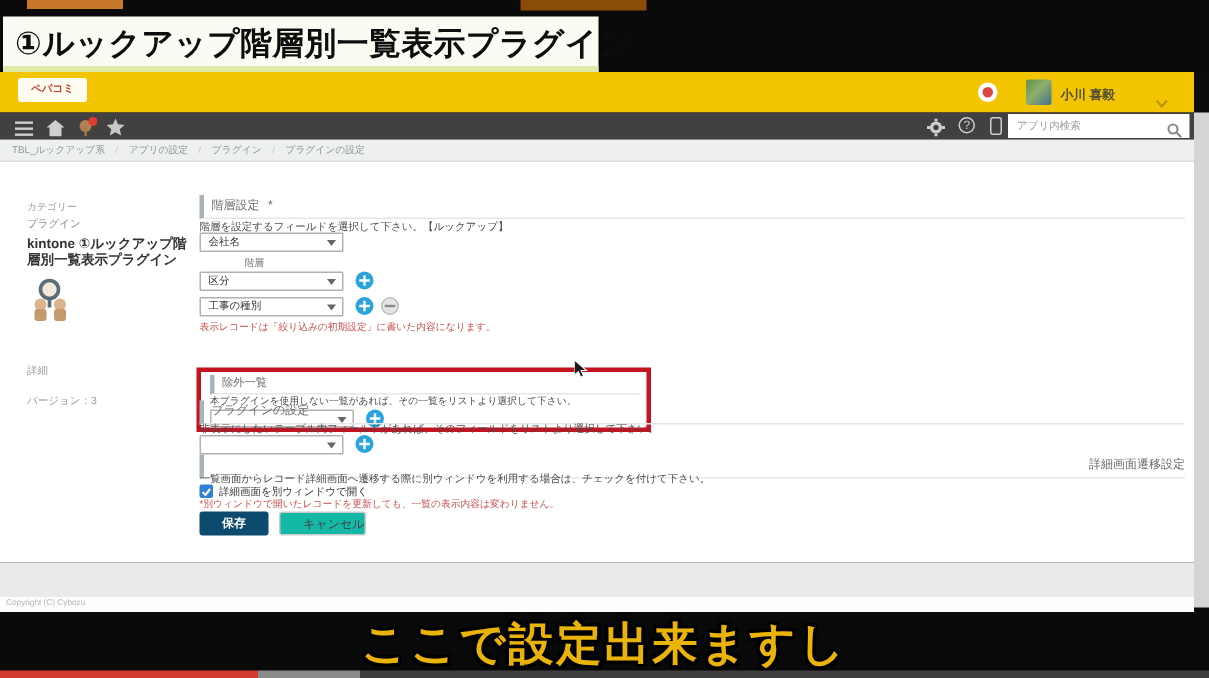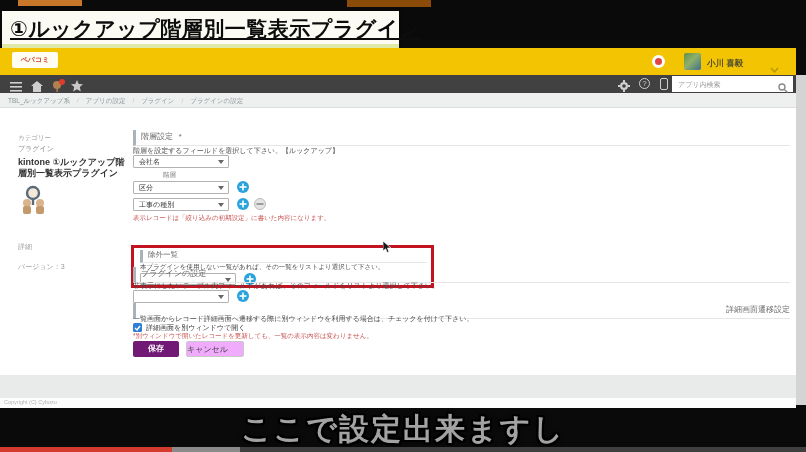--- a/index.html
+++ b/index.html
@@ -12,21 +12,21 @@
 
   
   .orange1 { left:18px; top:0; width:64px; height:6px; background:#c8762a; }
   .orange2 { left:347px; top:0; width:84px; height:7px; background:#8a4c08; }
 
   
   .banner {
     left:2px; top:11px; width:397px; height:37px; background:#fbfbf4;
     border-bottom:4px solid #dfe9a8; box-shadow:1px 1px 2px rgba(0,0,0,.5);
     font-size:21px; font-weight:bold; color:#0d0d0d; padding:4px 0 0 8px;
-    white-space:nowrap; letter-spacing:0.5px;text-decoration:underline;
+    white-space:nowrap; letter-spacing:0.5px;
   }
 
   
   .yellow-bar { left:0; top:48px; width:796px; height:27px; background:#f3c402; }
   .corner-black { left:796px; top:48px; width:10px; height:27px; background:#0b0b0b; }
   .right-gutter { left:796px; top:75px; width:10px; height:330px; background:#d4d4d4; }
   .logo-box {
     left:12px; top:52px; width:46px; height:16px; background:rgba(255,255,255,.95);
     border-radius:2px; text-align:center; font-size:7px; line-height:16px;
     font-weight:bold; color:#cf3a20;
@@ -103,34 +103,34 @@
     border-left:3px solid #a8b4ba; border-bottom:1px solid #e6e6e6; padding:0 0 2px 5px; }
   .rb-desc { position:absolute; left:6px; top:15px; font-size:6.5px; color:#4a4a4a; white-space:nowrap; }
 
   .checkbox {
     left:133px; top:323px; width:9px; height:9px; background:#2f7fd6;
     border-radius:1.5px; display:flex; align-items:center; justify-content:center;
   }
   .checkbox-label { left:146px; top:323px; font-size:7px; color:#333; }
 
   .btn-save {
-    left:133px; top:341px; width:46px; height:16px; background:#701a75;
+    left:133px; top:341px; width:46px; height:16px; background:#0c4a6e;
     border-radius:2px; color:#fff; font-size:8px; text-align:center;
     line-height:16px; font-weight:bold; cursor:pointer;
   }
   .btn-cancel {
-    left:186px; top:341px; width:58px; height:16px; background:#f0abfc;
+    left:186px; top:341px; width:58px; height:16px; background:#14b8a6;
     border:1px solid #c9c9c9; border-radius:2px; color:#444; font-size:8px;
-    text-align:left; line-height:15px; cursor:pointer;
+    text-align:right; line-height:15px; cursor:pointer;
   }
 
   
   .subtitle {
     left:0; top:409px; width:806px; text-align:center; font-size:30px;
-    font-weight:bold; color:#a3a3a3; letter-spacing:2px;
+    font-weight:bold; color:#eab308; letter-spacing:2px;
     text-shadow:-2px -2px 0 #000, 2px -2px 0 #000, -2px 2px 0 #000, 2px 2px 0 #000,
       0 -2px 0 #000, 0 2px 0 #000, -2px 0 0 #000, 2px 0 0 #000, 0 0 6px #000;
   }
   .prog-red { left:0; top:447px; width:172px; height:5px; background:#d23b2e; }
   .prog-buf { left:172px; top:447px; width:68px; height:5px; background:#8a8a8a; }
   .prog-rest { left:240px; top:447px; width:566px; height:5px; background:#3f3f3f; }
 
   .cursor-ptr { left:383px; top:240px; }
 </style>
 </head>

